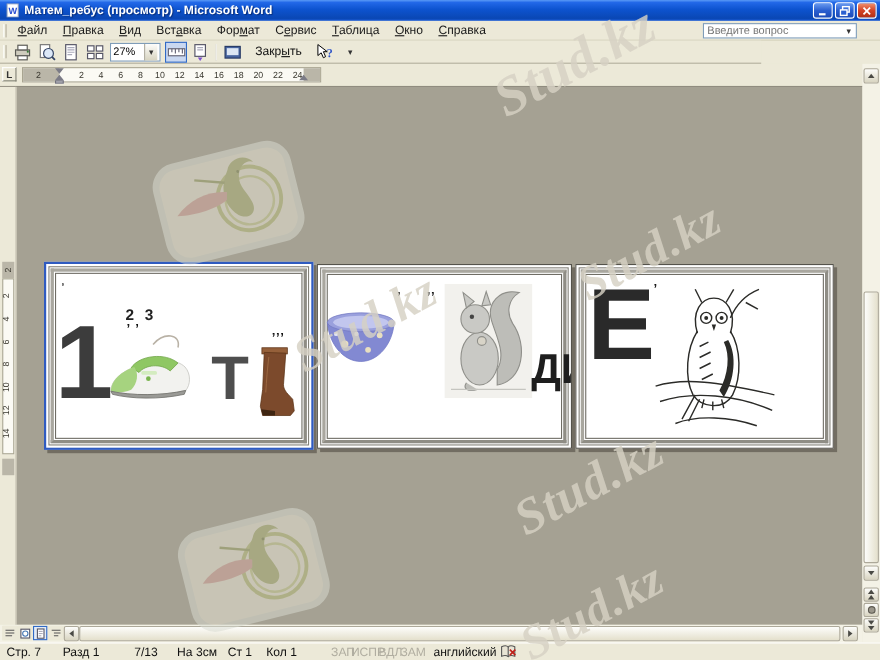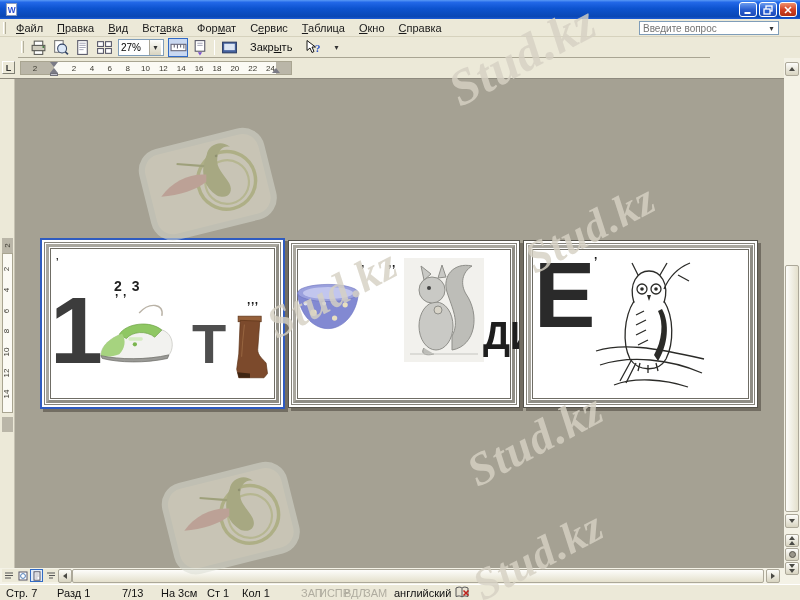--- a/index.html
+++ b/index.html
@@ -28,21 +28,21 @@
   .menu-grip{width:3px;height:12px;margin:0 3px;border-left:1px solid #fff;border-right:1px solid #b3af9c;}
   .menu-item{padding:2px 7px;white-space:nowrap;cursor:default;}
   .menu-item u{text-decoration:underline;}
   .ask-box{position:absolute;right:21px;top:2px;width:140px;height:14px;background:#fff;border:1px solid #7f9db9;
     display:flex;align-items:center;}
   .ask-box input{flex:1;border:none;outline:none;font-size:10px;color:#888;padding:0 3px;width:110px;font-family:"Liberation Sans",sans-serif;background:transparent;}
   .ask-arrow{width:13px;height:12px;font-size:8px;color:#333;display:flex;align-items:center;justify-content:center;}
 
   
   .toolbar{position:absolute;left:0;top:37px;width:692px;height:21px;z-index:10;background:var(--c-chrome);
-    border-bottom:1px solid #a9a593;display:flex;align-items:center;font-size:11px;margin-left:18px;}
+    border-bottom:1px solid #a9a593;display:flex;align-items:center;font-size:11px;}
   .tool-btn{height:19px;min-width:20px;display:flex;align-items:center;justify-content:center;border:1px solid transparent;margin:0 1px;}
   .tool-btn.pressed{background:#c9d8f1;border:1px solid #316ac5;}
   .tool-sep{width:1px;height:15px;background:#b5b1a0;border-right:1px solid #fff;margin:0 3px;}
   .zoom-combo{width:46px;height:17px;background:#fff;border:1px solid #7f9db9;display:flex;align-items:center;margin:0 3px;}
   .zoom-combo input{width:30px;border:none;outline:none;font-size:10px;padding:0 2px;font-family:"Liberation Sans",sans-serif;}
   .zoom-arrow{width:12px;height:15px;background:linear-gradient(180deg,#fdfdfb,#d8d4c0);border-left:1px solid #aca899;font-size:8px;display:flex;align-items:center;justify-content:center;color:#333;}
   .close-label{padding:1px 8px;color:#111;}
   .close-label u{text-decoration:underline;}
 
   
@@ -128,20 +128,21 @@
 </head>
 <body>
 
 <div id="window">
 
   <div class="titlebar">
     <svg class="title-icon" viewBox="0 0 14 14">
       <rect x="1.5" y="0.5" width="11" height="13" fill="#fff" stroke="#8899bb"></rect>
       <text x="3" y="10.5" font-size="9" font-weight="bold" fill="#2b4fd0" font-family="Liberation Sans">W</text>
     </svg>
+    <span class="title-text">Матем_ребус (просмотр) - Microsoft Word</span>
     <div class="title-buttons">
       <div class="tbtn">
         <svg width="10" height="10" viewBox="0 0 10 10">
             <rect x="1.5" y="7" width="6" height="2" fill="#fff"></rect>
           </svg>
       </div>
       <div class="tbtn">
         <svg width="10" height="10" viewBox="0 0 10 10">
           <rect x="3" y="1" width="6" height="5" fill="none" stroke="#fff" stroke-width="1.3"></rect>
           <rect x="1" y="4" width="6" height="5" fill="#2a5fd0" stroke="#fff" stroke-width="1.3"></rect>

